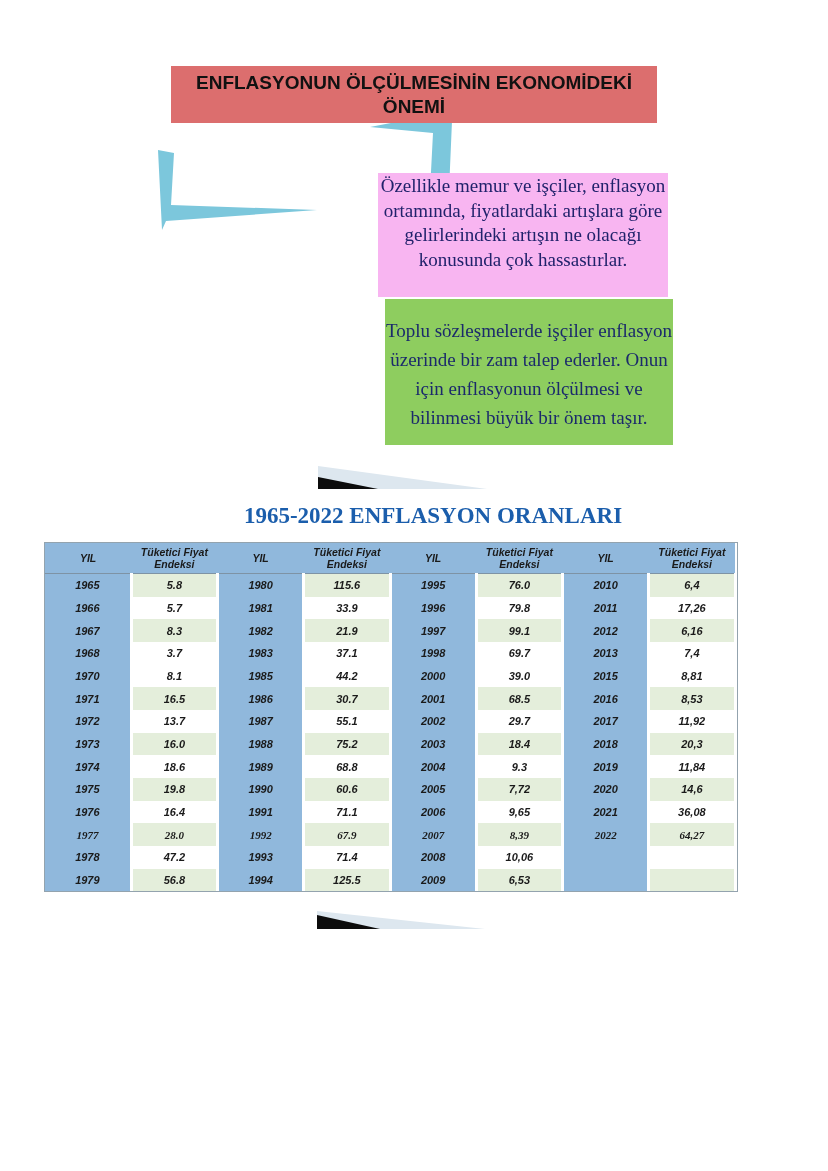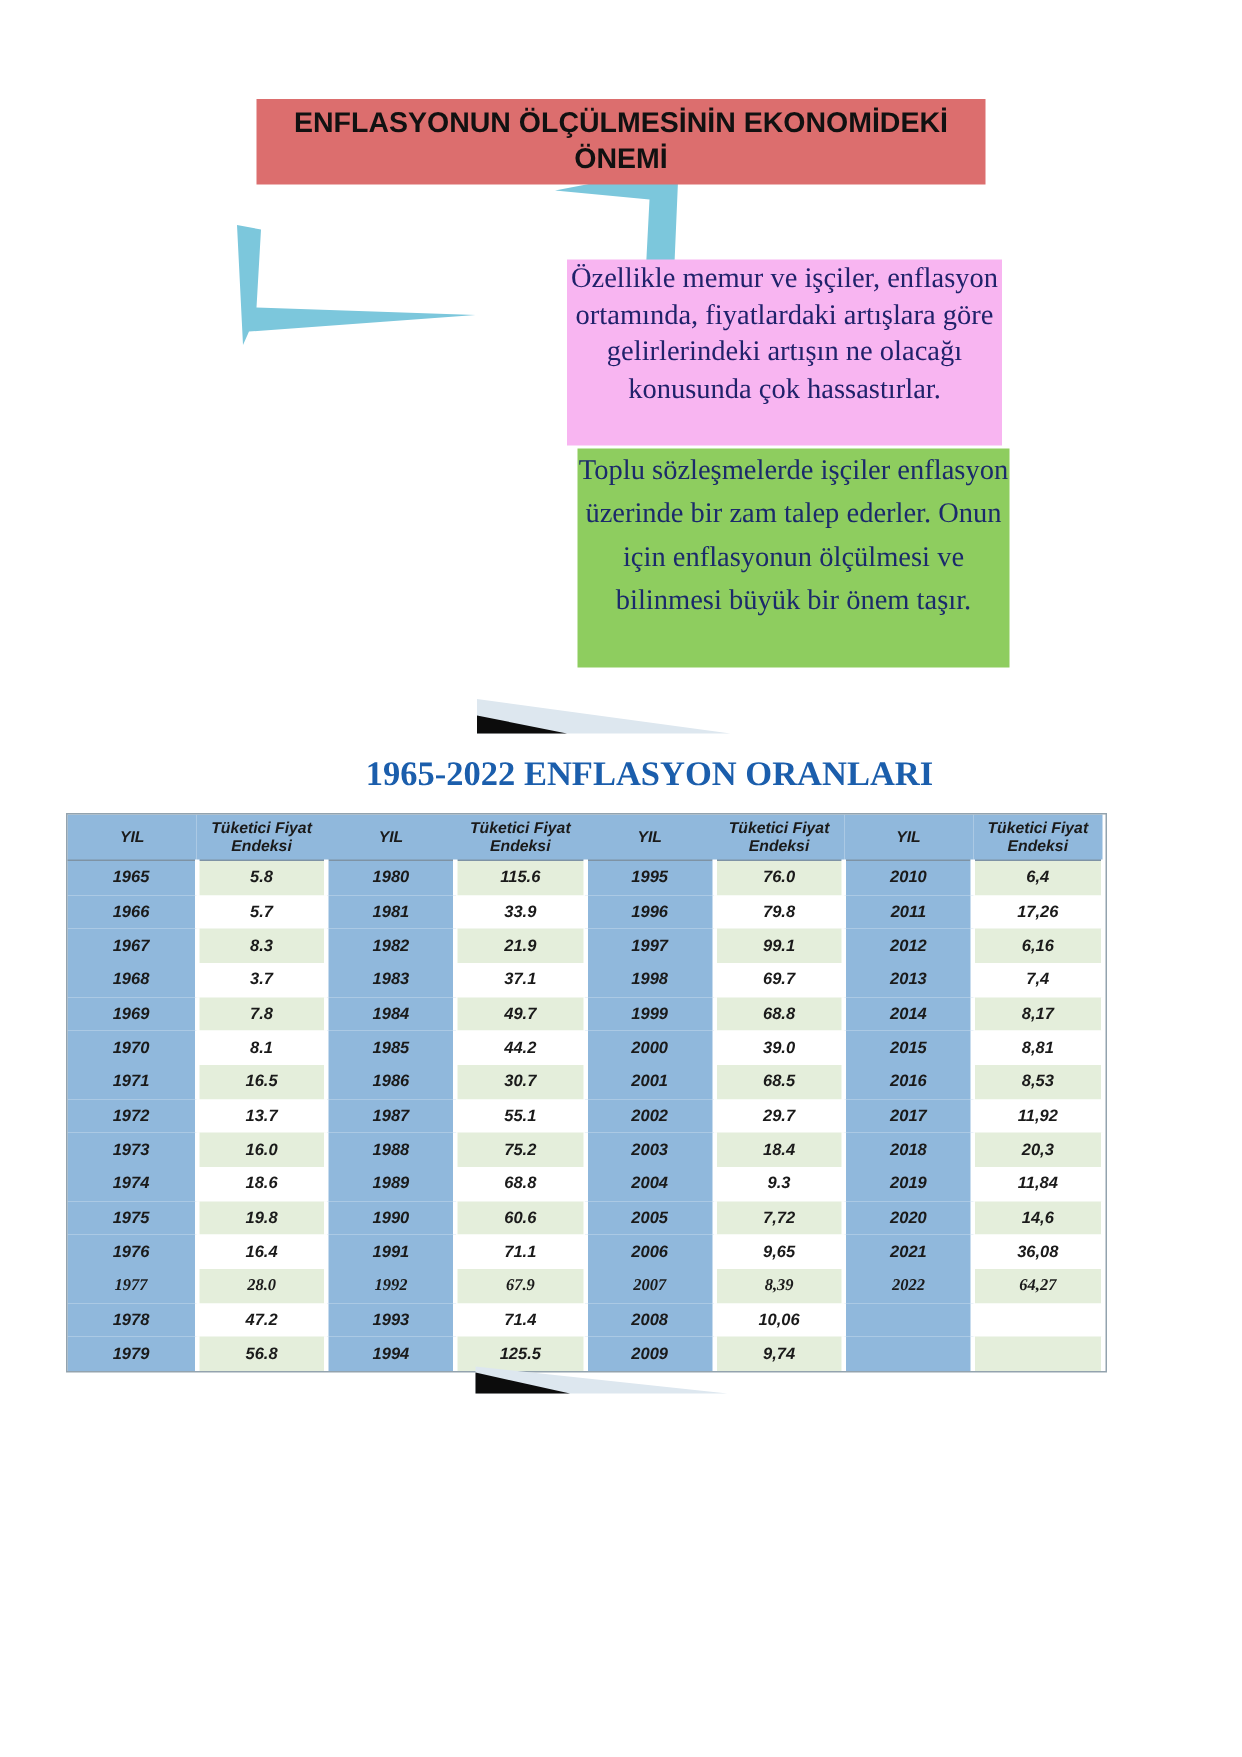--- a/index.html
+++ b/index.html
@@ -19,21 +19,21 @@
   .info-box{
     position:absolute;z-index:3;text-align:center;box-sizing:border-box;
     font-family:"Liberation Serif",serif;color:#20226b;
   }
   .info-box.pink{
     left:378px;top:173px;width:290px;height:124px;background:#f8b5f1;
     font-size:19px;line-height:24.5px;padding-top:1px;
   }
   .info-box.green{
     left:385px;top:299px;width:288px;height:146px;background:#8ecd5f;
-    font-size:19px;line-height:29px;padding-top:0;color:#1b2a6b;
+    font-size:19px;line-height:29px;padding-top:17px;color:#1b2a6b;
   }
   .table-title{
     position:absolute;left:23px;top:503px;width:820px;z-index:2;text-align:center;
     font-family:"Liberation Serif",serif;font-weight:bold;font-size:23px;color:#1b5eac;
   }
   .tbl-wrap{position:absolute;left:45px;top:543px;width:690px;z-index:2;}
   table.inflation{
     border-collapse:collapse;table-layout:fixed;width:690px;
     font-size:11px;font-weight:bold;color:#1a1a1a;
     outline:1px solid #93a3ae;
@@ -142,30 +142,20 @@
         </tr>
         <tr>
           <td class="year">1968</td>
           <td class="val">3.7</td>
           <td class="year">1983</td>
           <td class="val">37.1</td>
           <td class="year">1998</td>
           <td class="val">69.7</td>
           <td class="year">2013</td>
           <td class="val">7,4</td>
-        </tr>
-        <tr>
-          <td class="year">1969</td>
-          <td class="val green">7.8</td>
-          <td class="year">1984</td>
-          <td class="val green">49.7</td>
-          <td class="year">1999</td>
-          <td class="val green">68.8</td>
-          <td class="year">2014</td>
-          <td class="val green">8,17</td>
         </tr>
         <tr>
           <td class="year">1970</td>
           <td class="val">8.1</td>
           <td class="year">1985</td>
           <td class="val">44.2</td>
           <td class="year">2000</td>
           <td class="val">39.0</td>
           <td class="year">2015</td>
           <td class="val">8,81</td>
@@ -249,21 +239,21 @@
           <td class="val">10,06</td>
           <td class="year"></td>
           <td class="val"></td>
         </tr>
         <tr>
           <td class="year">1979</td>
           <td class="val green">56.8</td>
           <td class="year">1994</td>
           <td class="val green">125.5</td>
           <td class="year">2009</td>
-          <td class="val green">9,74</td>
+          <td class="val green">6,53</td>
           <td class="year"></td>
           <td class="val green"></td>
         </tr>
       </tbody>
   </table>
 </div>
 
 <svg class="layer front" viewBox="0 0 828 1171">
   <g>
     <polygon points="318,466 487,489 318,489" fill="#dde7ef"></polygon>

